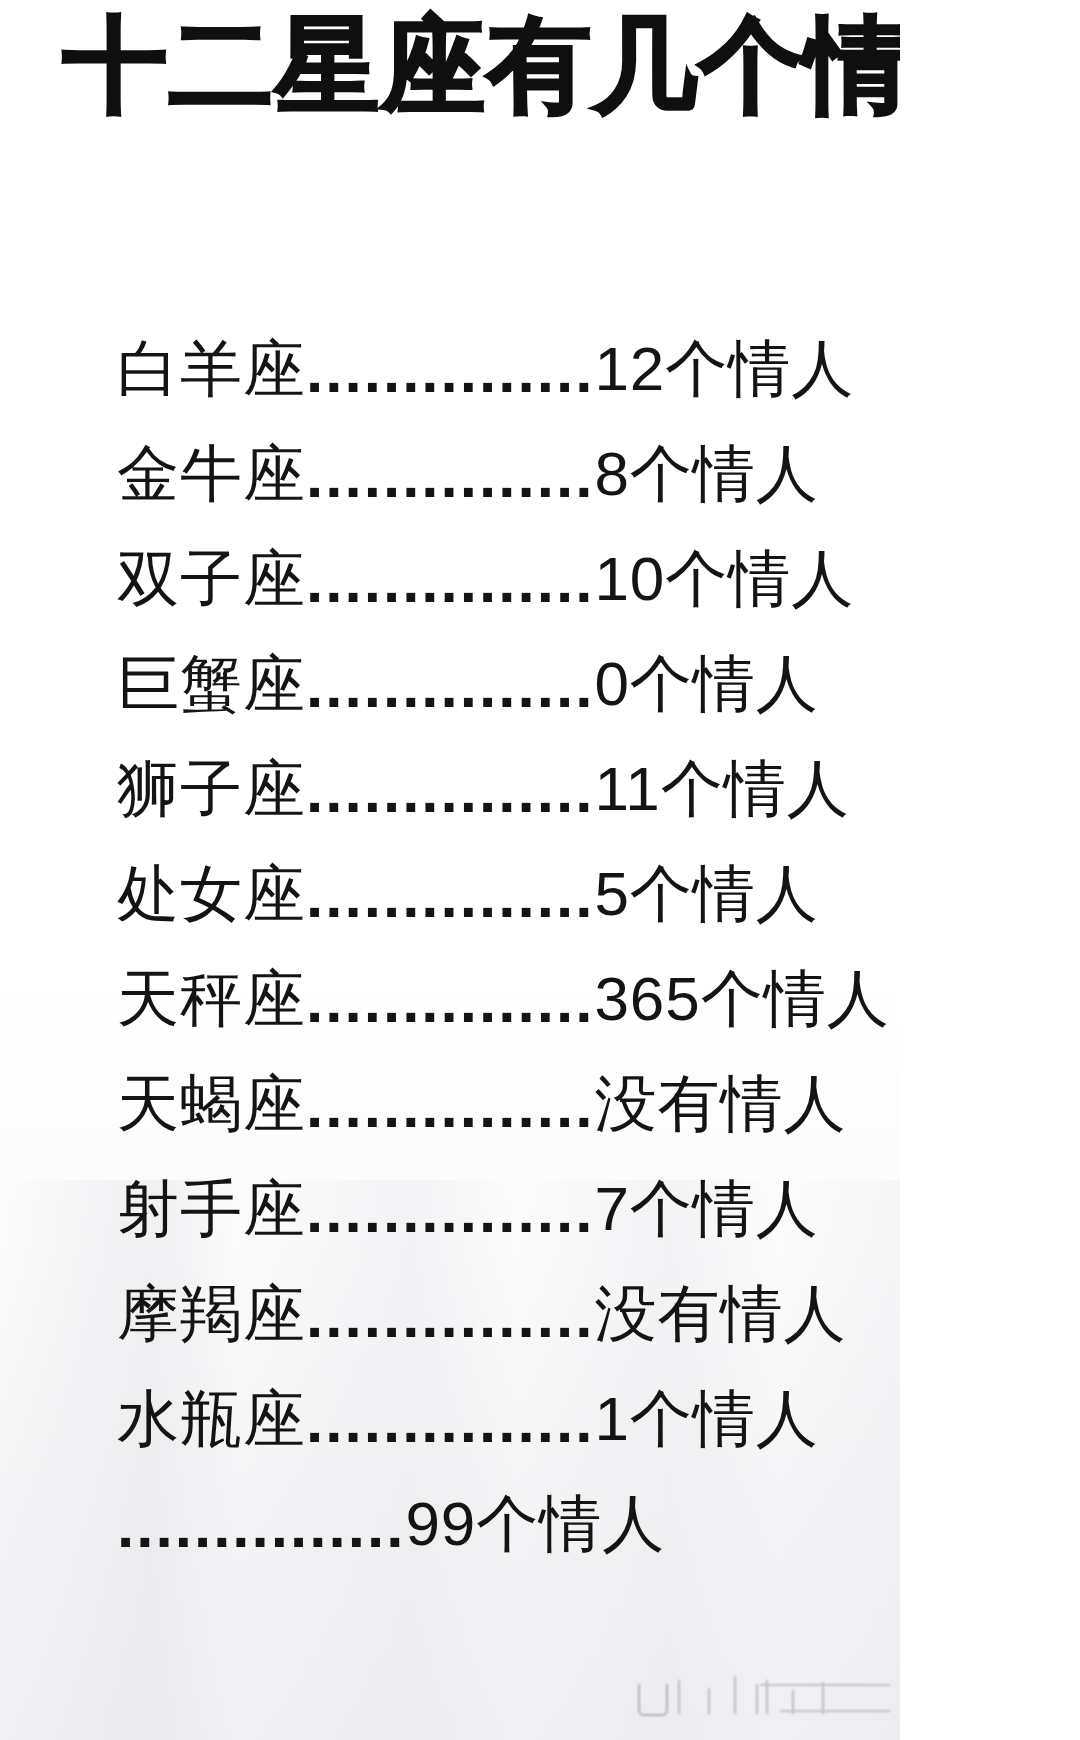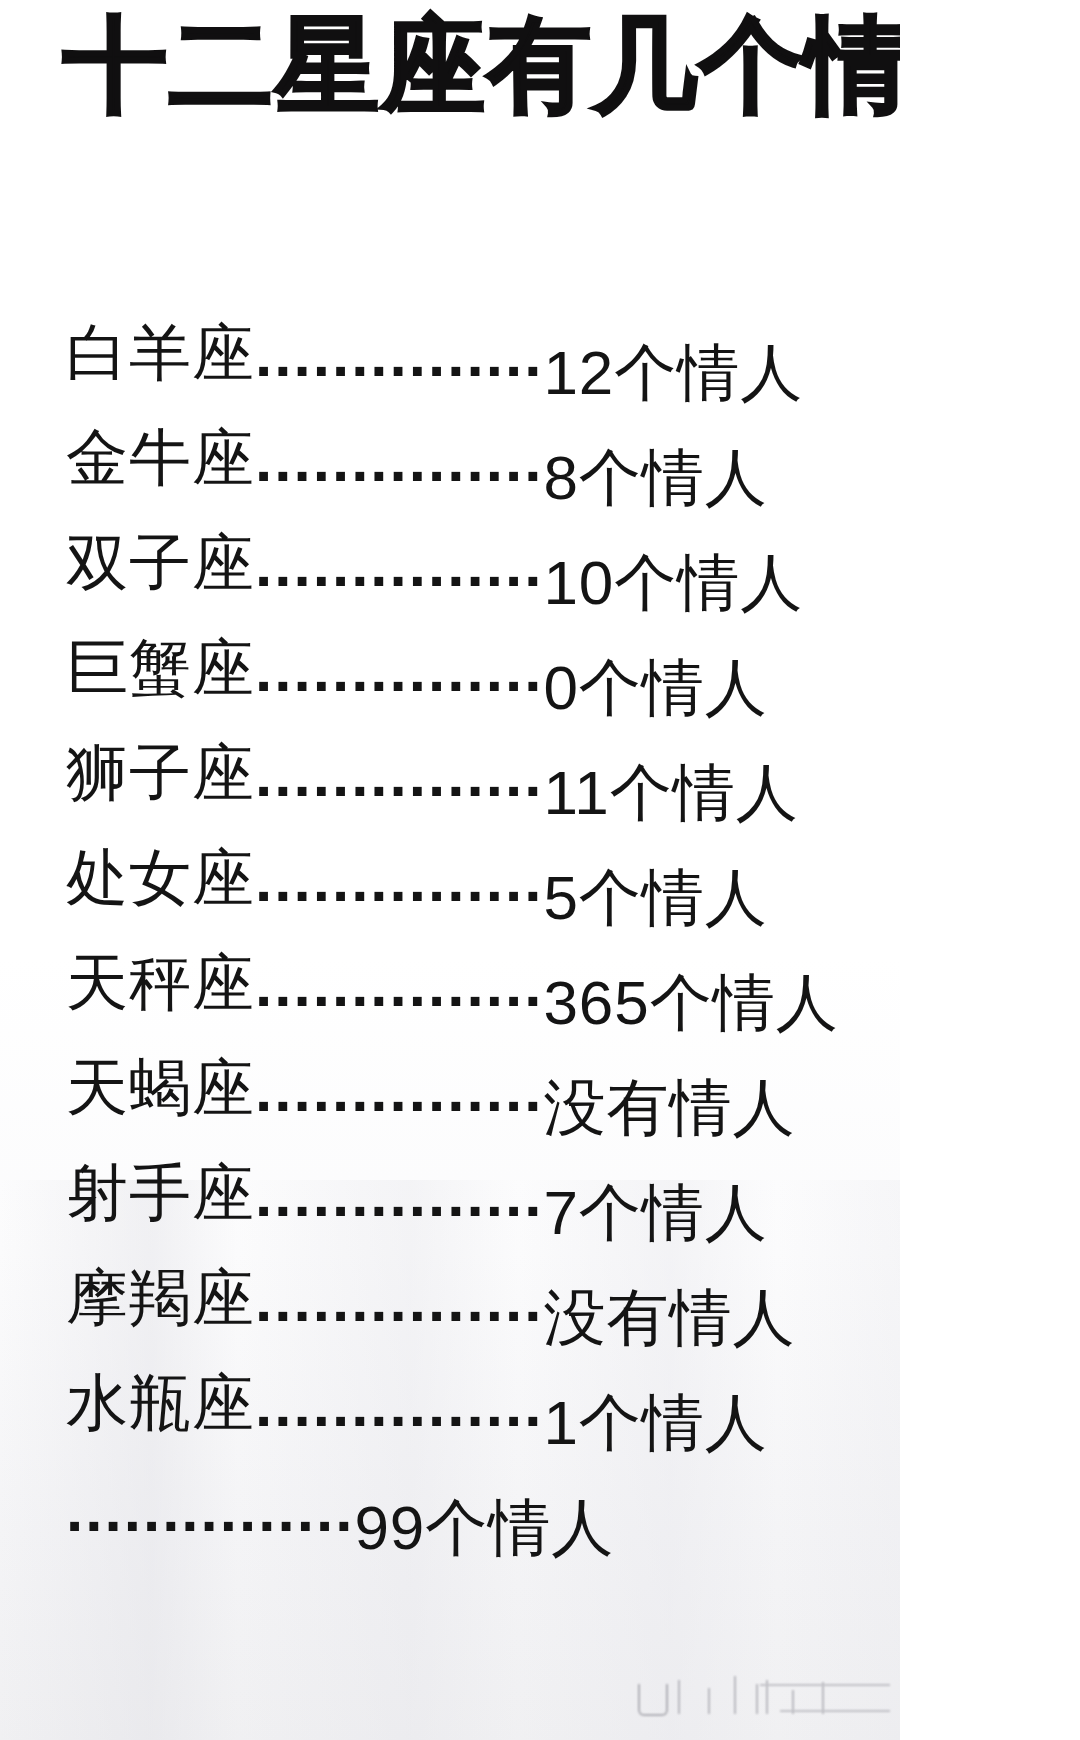--- a/index.html
+++ b/index.html
@@ -59,24 +59,24 @@
   #list {
     position: absolute;
     left: 0;
     top: 300px;
     width: 1080px;
   }
 
   .row {
     position: relative;
     height: 105px;
-    padding-left: 66px;
+    padding-left: 117px;
     box-sizing: border-box;
     display: flex;
-    align-items: center;
+    align-items: flex-end;
     white-space: nowrap;
   }
 
   .sign {
     font-size: 62px;
     line-height: 72px;
     font-weight: 500;
     color: #141414;
     letter-spacing: 1px;
     flex: 0 0 auto;

